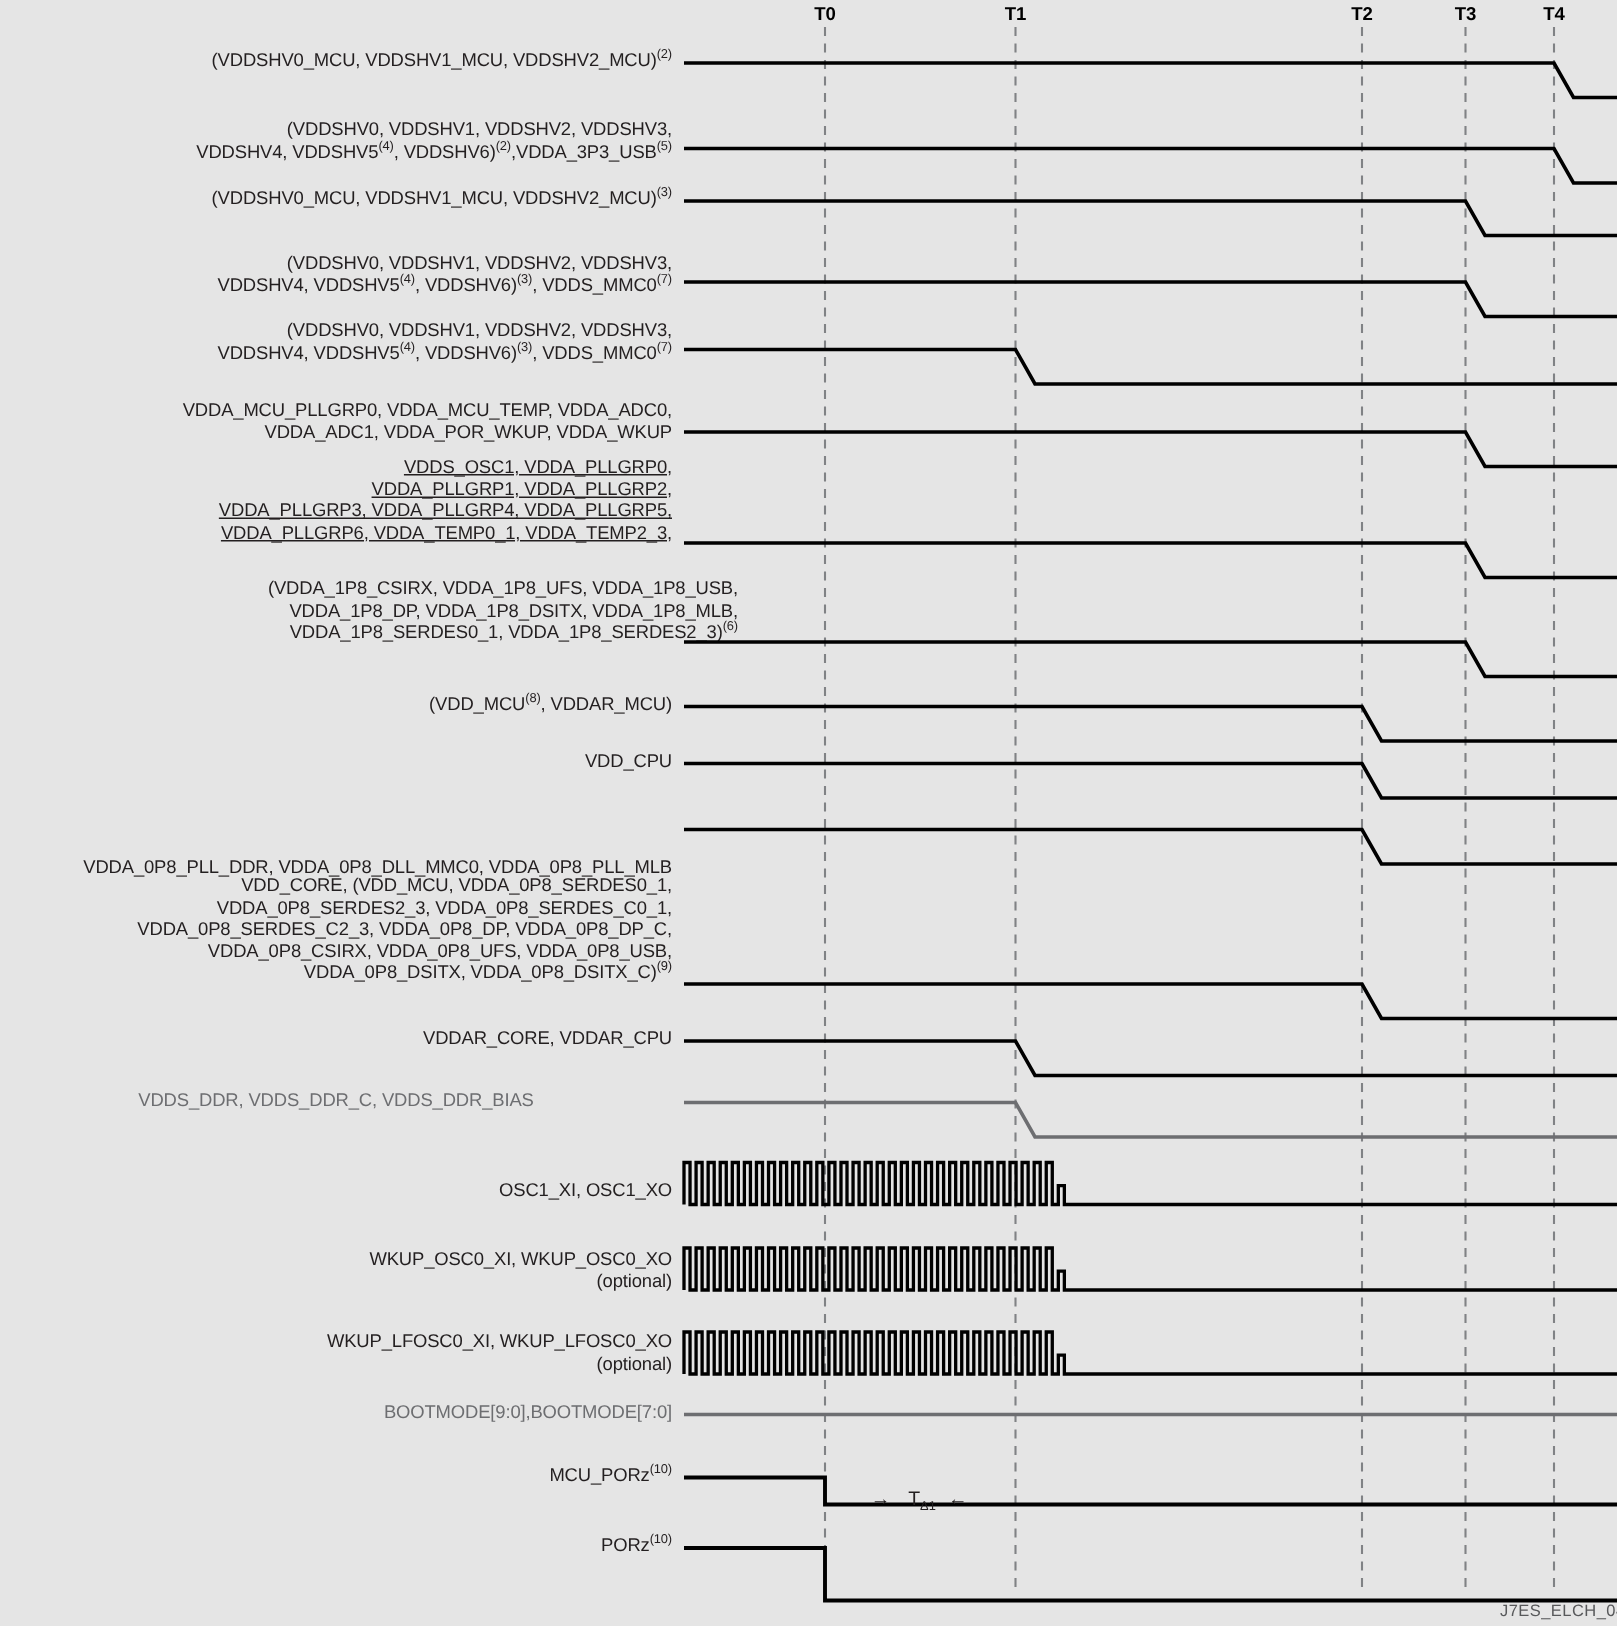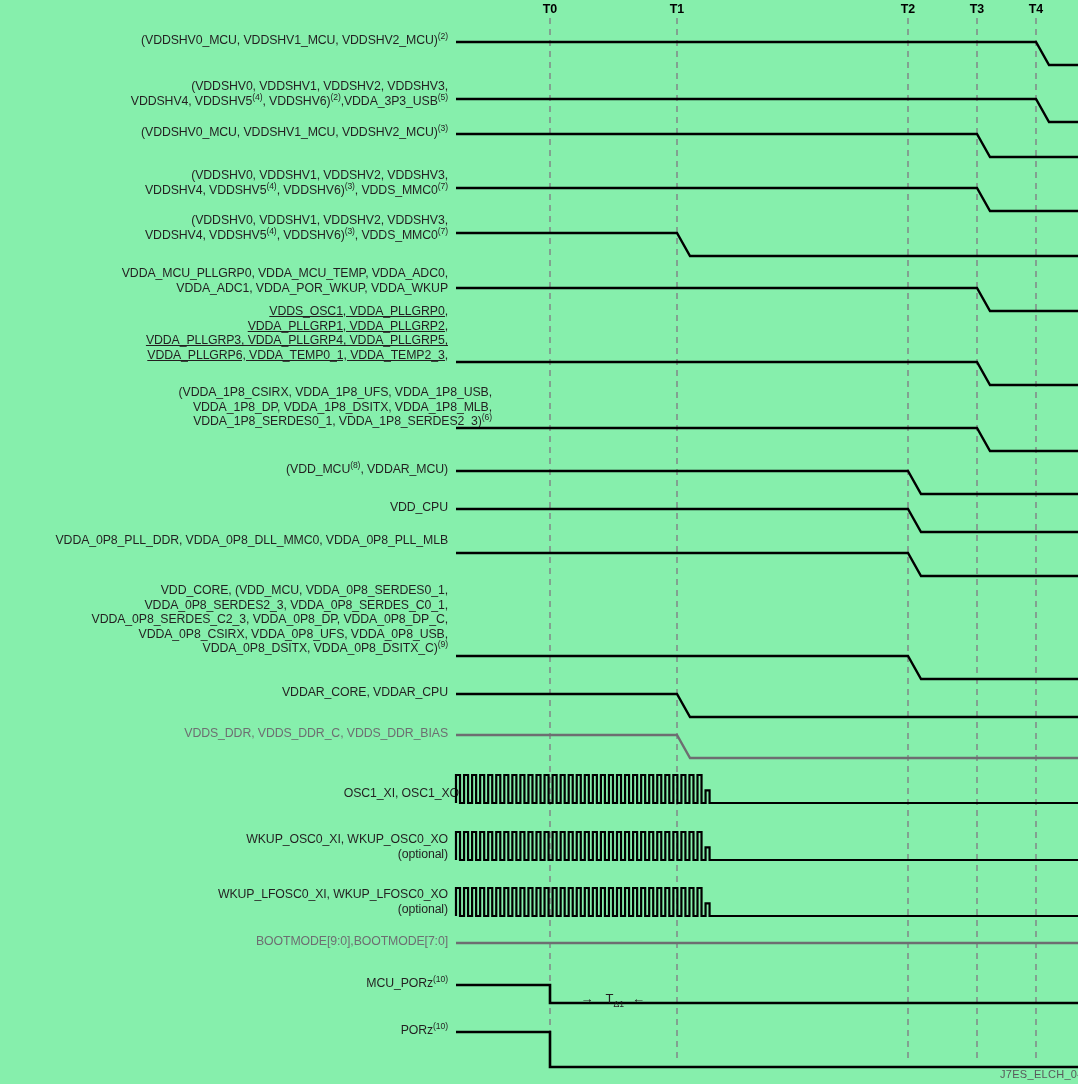--- a/index.html
+++ b/index.html
@@ -5,21 +5,21 @@
   * { box-sizing: border-box; }
   html, body {
     margin: 0; padding: 0;
     background: #ffffff;
     font-family: "Liberation Sans", sans-serif;
   }
   #root {
     position: relative;
     width: 1078px;
     height: 1084px;
-    background: #86efac;
+    background: #e5e5e5;
     overflow: hidden;
   }
   .label {
     position: absolute;
     text-align: right;
     font-size: 12.3px;
     line-height: 14.6px;
     color: #231f20;
     white-space: pre;
     letter-spacing: -0.1px;
@@ -78,25 +78,25 @@
       <div class="label" style="left: 0px; width: 448px; top: 33px;">(VDDSHV0_MCU, VDDSHV1_MCU, VDDSHV2_MCU)<sup>(2)</sup></div>
       <div class="label" style="left: 0px; width: 448px; top: 79px;">(VDDSHV0, VDDSHV1, VDDSHV2, VDDSHV3,<br>VDDSHV4, VDDSHV5<sup>(4)</sup>, VDDSHV6)<sup>(2)</sup>,VDDA_3P3_USB<sup>(5)</sup></div>
       <div class="label" style="left: 0px; width: 448px; top: 125px;">(VDDSHV0_MCU, VDDSHV1_MCU, VDDSHV2_MCU)<sup>(3)</sup></div>
       <div class="label" style="left: 0px; width: 448px; top: 168px;">(VDDSHV0, VDDSHV1, VDDSHV2, VDDSHV3,<br>VDDSHV4, VDDSHV5<sup>(4)</sup>, VDDSHV6)<sup>(3)</sup>, VDDS_MMC0<sup>(7)</sup></div>
       <div class="label" style="left: 0px; width: 448px; top: 213px;">(VDDSHV0, VDDSHV1, VDDSHV2, VDDSHV3,<br>VDDSHV4, VDDSHV5<sup>(4)</sup>, VDDSHV6)<sup>(3)</sup>, VDDS_MMC0<sup>(7)</sup></div>
       <div class="label" style="left: 0px; width: 448px; top: 266px;">VDDA_MCU_PLLGRP0, VDDA_MCU_TEMP, VDDA_ADC0,<br>VDDA_ADC1, VDDA_POR_WKUP, VDDA_WKUP</div>
       <div class="label" style="left: 0px; width: 448px; top: 304px; text-decoration: underline;">VDDS_OSC1, VDDA_PLLGRP0,<br>VDDA_PLLGRP1, VDDA_PLLGRP2,<br>VDDA_PLLGRP3, VDDA_PLLGRP4, VDDA_PLLGRP5,<br>VDDA_PLLGRP6, VDDA_TEMP0_1, VDDA_TEMP2_3,</div>
       <div class="label" style="left: 0px; width: 448px; top: 385px; margin-left: 44px;">(VDDA_1P8_CSIRX, VDDA_1P8_UFS, VDDA_1P8_USB,<br>VDDA_1P8_DP, VDDA_1P8_DSITX, VDDA_1P8_MLB,<br>VDDA_1P8_SERDES0_1, VDDA_1P8_SERDES2_3)<sup>(6)</sup></div>
       <div class="label" style="left: 0px; width: 448px; top: 462px;">(VDD_MCU<sup>(8)</sup>, VDDAR_MCU)</div>
       <div class="label" style="left: 0px; width: 448px; top: 500px;">VDD_CPU</div>
-      <div class="label" style="left: 0px; width: 448px; top: 533px;">VDDA_0P8_PLL_DDR, VDDA_0P8_DLL_MMC0, VDDA_0P8_PLL_MLB</div>
+      <div class="label" style="left: 0px; width: 448px; top: 571px;">VDDA_0P8_PLL_DDR, VDDA_0P8_DLL_MMC0, VDDA_0P8_PLL_MLB</div>
       <div class="label" style="left: 0px; width: 448px; top: 583px;">VDD_CORE, (VDD_MCU, VDDA_0P8_SERDES0_1,<br>VDDA_0P8_SERDES2_3, VDDA_0P8_SERDES_C0_1,<br>VDDA_0P8_SERDES_C2_3, VDDA_0P8_DP, VDDA_0P8_DP_C,<br>VDDA_0P8_CSIRX, VDDA_0P8_UFS, VDDA_0P8_USB,<br>VDDA_0P8_DSITX, VDDA_0P8_DSITX_C)<sup>(9)</sup></div>
       <div class="label" style="left: 0px; width: 448px; top: 685px;">VDDAR_CORE, VDDAR_CPU</div>
-      <div class="label gray" style="left: 0px; width: 448px; top: 726px;">VDDS_DDR, VDDS_DDR_C, VDDS_DDR_BIAS</div>
-      <div class="label" style="left: 0px; width: 448px; top: 786px; margin-left: 11px;">OSC1_XI, OSC1_XO</div>
+      <div class="label gray" style="left: 0px; width: 448px; top: 726px; text-align: center;">VDDS_DDR, VDDS_DDR_C, VDDS_DDR_BIAS</div>
+      <div class="label" style="left: 0px; width: 448px; top: 786px;">OSC1_XI, OSC1_XO</div>
       <div class="label" style="left: 0px; width: 448px; top: 832px;">WKUP_OSC0_XI, WKUP_OSC0_XO<br>(optional)</div>
       <div class="label" style="left: 0px; width: 448px; top: 887px;">WKUP_LFOSC0_XI, WKUP_LFOSC0_XO<br>(optional)</div>
       <div class="label gray" style="left: 0px; width: 448px; top: 934px;">BOOTMODE[9:0],BOOTMODE[7:0]</div>
       <div class="label" style="left: 0px; width: 448px; top: 976px;">MCU_PORz<sup>(10)</sup></div>
       <div class="label" style="left: 0px; width: 448px; top: 1023px;">PORz<sup>(10)</sup></div>
     </div>
 
   <svg id="wave-svg" width="1078" height="1084">
       <line x1="550" y1="18" x2="550" y2="1063" stroke="#808285" stroke-width="1.4" stroke-dasharray="6 5"></line>
       <line x1="677" y1="18" x2="677" y2="1063" stroke="#808285" stroke-width="1.4" stroke-dasharray="6 5"></line>

